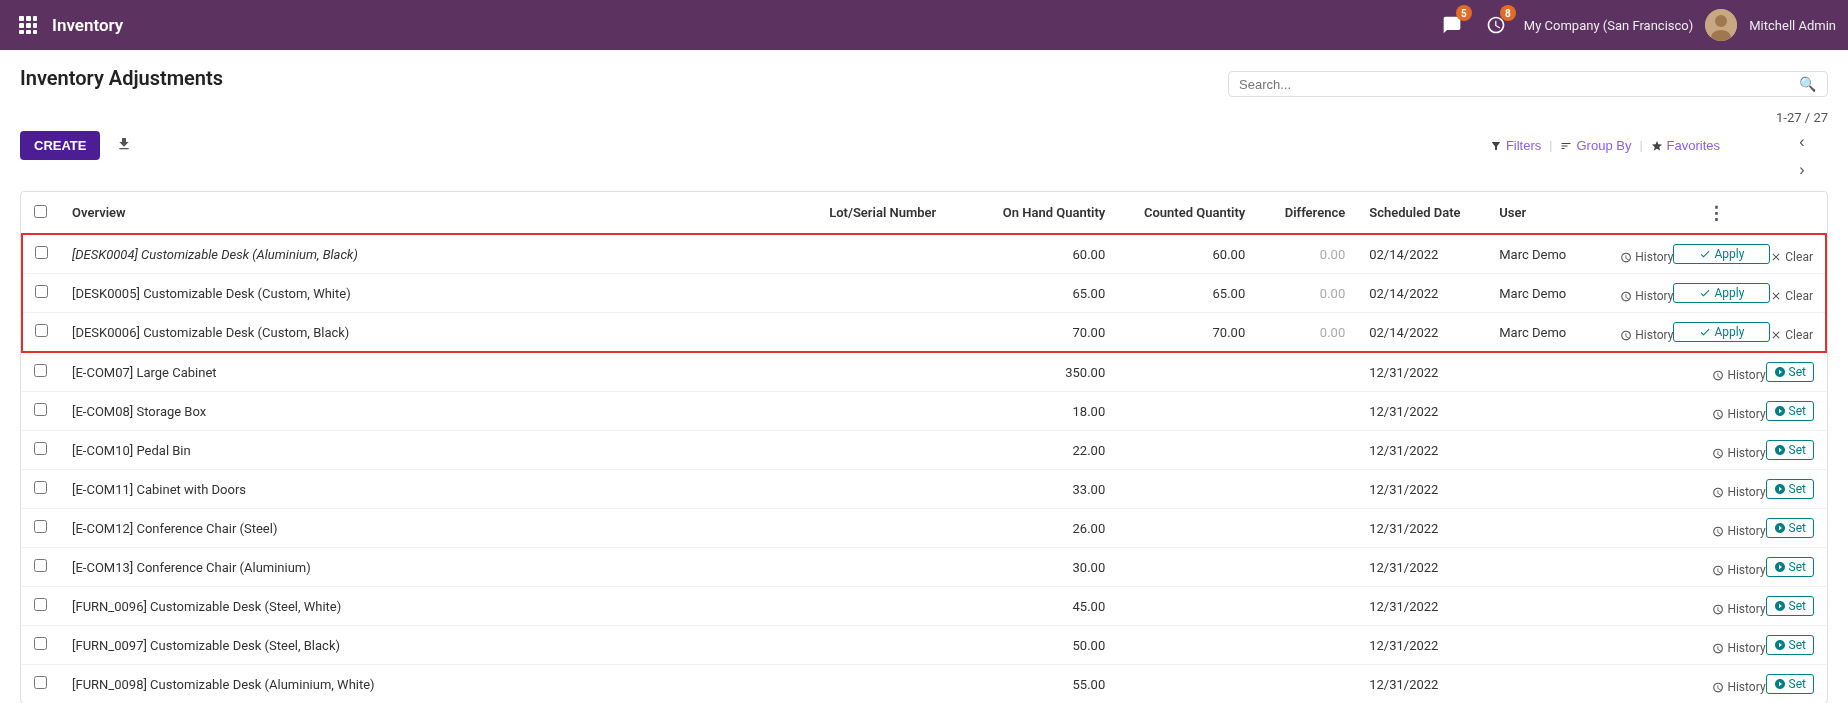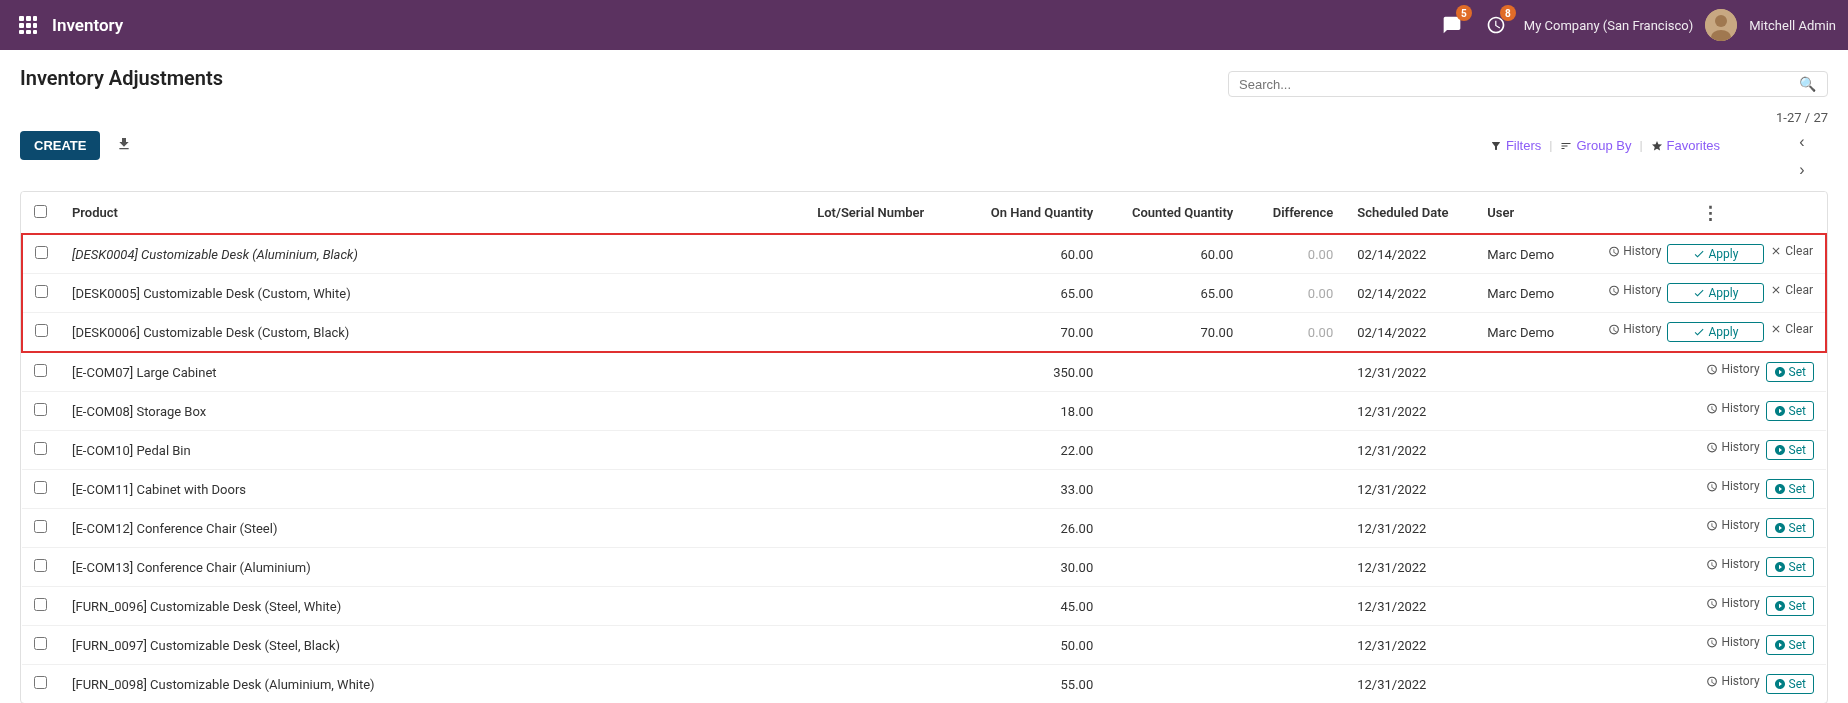--- a/index.html
+++ b/index.html
@@ -55,21 +55,21 @@
     }
     .topnav-user { color: rgba(255,255,255,0.9); font-size: 13px; cursor: pointer; white-space: nowrap; }
 
     
     .page { padding: 16px 20px; }
 
     .page-title {
       font-size: 20px; font-weight: 600; color: #222; margin-bottom: 12px;
     }
     .btn-create {
-      background: #0c4a6e; color: #fff; border: none; padding: 7px 14px;
+      background: #4c1d95; color: #fff; border: none; padding: 7px 14px;
       font-size: 13px; font-weight: 600; border-radius: 4px; cursor: pointer;
       display: flex; align-items: center; gap: 4px;
     }
     .btn-download {
       background: transparent; border: none; cursor: pointer; color: #555;
       font-size: 16px; padding: 4px 8px;
     }
     .search-container {
       display: flex; align-items: center;
       border: 1px solid #ddd; border-radius: 4px;
@@ -124,21 +124,21 @@
     .col-actions { width: 210px; text-align: right; }
 
     td.num { text-align: right; }
 
     
     .product-link {
       color: #333; cursor: pointer;
     }
 
     
-    .row-actions { display: flex; align-items: flex-start; gap: 6px; justify-content: flex-end; }
+    .row-actions { display: flex; align-items: flex-end; justify-content: flex-end; }
     .action-history {
       color: #555; cursor: pointer; font-size: 12px; display: flex; align-items: center; gap: 3px;
       white-space: nowrap;
     }
     .action-apply {
       color: #017e84; cursor: pointer; font-size: 12px; display: flex; align-items: center; gap: 3px;
       border: 1px solid #017e84; border-radius: 3px; padding: 2px 25px; white-space: nowrap;
     }
     .action-clear {
       color: #555; cursor: pointer; font-size: 12px; display: flex; align-items: center; gap: 3px;
@@ -254,21 +254,21 @@
     </div>
   </div>
 
   <div class="table-wrapper">
     <table>
       <thead>
         <tr>
           <th class="col-checkbox">
             <input type="checkbox" style="">
           </th>
-          <th class="col-product">Product</th>
+          <th class="col-product">Overview</th>
           <th class="col-lot">Lot/Serial Number</th>
           <th class="col-onhand" style="text-align:right;">On Hand Quantity</th>
           <th class="col-counted" style="text-align:right;">Counted Quantity</th>
           <th class="col-diff" style="text-align:right;">Difference</th>
           <th class="col-date">Scheduled Date</th>
           <th class="col-user">User</th>
           <th class="col-actions col-menu">
             <span class="three-dots">⋮</span>
           </th>
         </tr>

